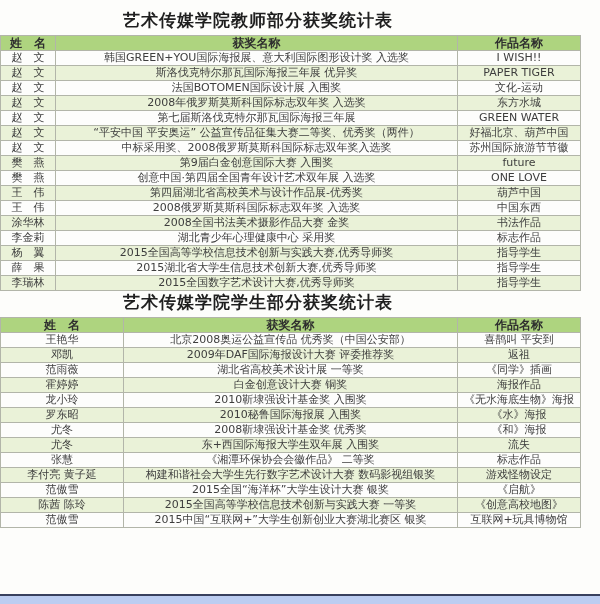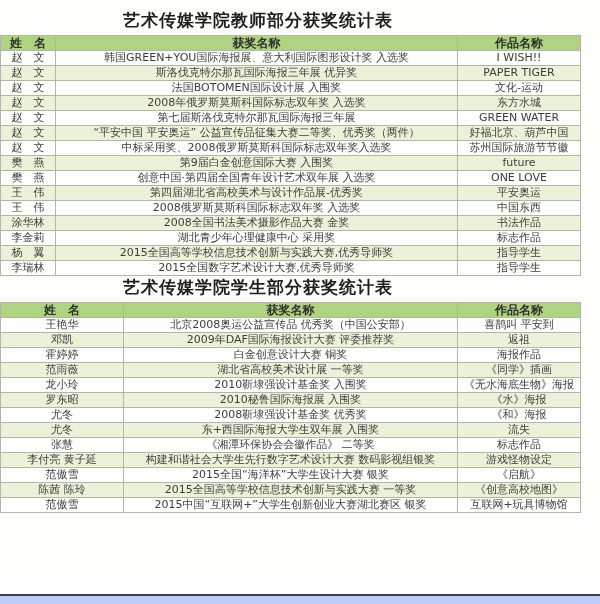--- a/index.html
+++ b/index.html
@@ -100,40 +100,45 @@
           <td>future</td>
         </tr>
         <tr>
           <td>樊　燕</td>
           <td>创意中国·第四届全国青年设计艺术双年展 入选奖</td>
           <td>ONE LOVE</td>
         </tr>
         <tr>
           <td>王　伟</td>
           <td>第四届湖北省高校美术与设计作品展-优秀奖</td>
-          <td>平安奥运</td>
+          <td>葫芦中国</td>
         </tr>
         <tr>
           <td>王　伟</td>
           <td>2008俄罗斯莫斯科国际标志双年奖 入选奖</td>
           <td>中国东西</td>
         </tr>
         <tr>
           <td>涂华林</td>
           <td>2008全国书法美术摄影作品大赛 金奖</td>
           <td>书法作品</td>
         </tr>
         <tr>
           <td>李金莉</td>
           <td>湖北青少年心理健康中心 采用奖</td>
           <td>标志作品</td>
         </tr>
         <tr>
           <td>杨　翼</td>
           <td>2015全国高等学校信息技术创新与实践大赛,优秀导师奖</td>
+          <td>指导学生</td>
+        </tr>
+        <tr>
+          <td>薛　果</td>
+          <td>2015湖北省大学生信息技术创新大赛,优秀导师奖</td>
           <td>指导学生</td>
         </tr>
         <tr>
           <td>李瑞林</td>
           <td>2015全国数字艺术设计大赛,优秀导师奖</td>
           <td>指导学生</td>
         </tr>
       </tbody>
   </table>
 
@@ -157,30 +162,30 @@
           <td>王艳华</td>
           <td>北京2008奥运公益宣传品 优秀奖（中国公安部）</td>
           <td>喜鹊叫 平安到</td>
         </tr>
         <tr>
           <td>邓凯</td>
           <td>2009年DAF国际海报设计大赛 评委推荐奖</td>
           <td>返祖</td>
         </tr>
         <tr>
+          <td>范雨薇</td>
+          <td>湖北省高校美术设计展 一等奖</td>
+          <td>《同学》插画</td>
+        </tr>
+        <tr>
           <td>霍婷婷</td>
           <td>白金创意设计大赛 铜奖</td>
           <td>海报作品</td>
         </tr>
         <tr>
-          <td>范雨薇</td>
-          <td>湖北省高校美术设计展 一等奖</td>
-          <td>《同学》插画</td>
-        </tr>
-        <tr>
           <td>龙小玲</td>
           <td>2010靳埭强设计基金奖 入围奖</td>
           <td>《无水海底生物》海报</td>
         </tr>
         <tr>
           <td>罗东昭</td>
           <td>2010秘鲁国际海报展 入围奖</td>
           <td>《水》海报</td>
         </tr>
         <tr>

